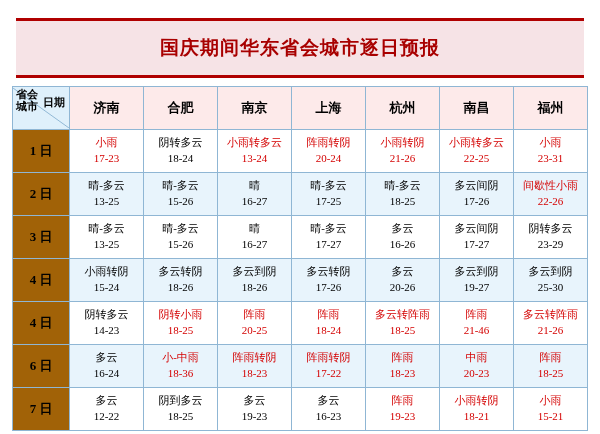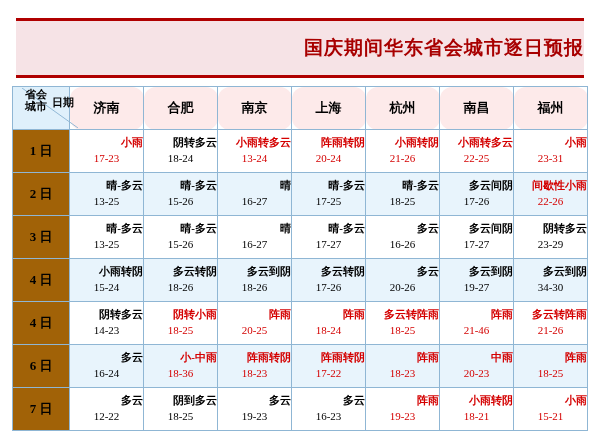--- a/index.html
+++ b/index.html
@@ -24,21 +24,21 @@
   
   .title-banner {
     position: relative;
     margin: 4px 4px 8px 4px;
     height: 54px;
     background: #f6e3e6;
     border-top: 3px solid #b00000;
     border-bottom: 3px solid #b00000;
     display: flex;
     align-items: center;
-    justify-content: flex-end;
+    justify-content: center;
   }
   .title-banner .title-text {
     color: #a80000;
     font-size: 19px;
     font-weight: bold;
     letter-spacing: 1px;
     font-family: "Liberation Serif", serif;
   }
   
   table.forecast {
@@ -59,21 +59,20 @@
     width: 56px;
     background: #dff0fb;
     position: relative;
     padding: 0;
   }
   .corner-inner {
     position: relative;
     width: 100%;
     height: 100%;
     min-height: 40px;
-    margin-left: 9px;
   }
   .corner-inner .diag {
     position: absolute;
     left: 0; top: 0;
     width: 100%; height: 100%;
   }
   .corner-inner .lbl-city {
     position: absolute;
     top: 1px;
     left: 3px;
@@ -93,40 +92,39 @@
     font-weight: bold;
     font-family: "Liberation Serif", serif;
   }
   th.city {
     background: #fdeaea;
     font-size: 13px;
     font-weight: bold;
     color: #000;
     height: 42px;
     font-family: "Liberation Serif", serif;
-    border-radius: 12px;
   }
   
   td.day {
     background: #a16207;
     font-size: 13px;
     font-weight: bold;
     color: #000;
     width: 56px;
     font-family: "Liberation Serif", serif;
   }
   td.cell {
     height: 42px;
     background: #ffffff;
     font-size: 11px;
     line-height: 1.45;
     font-family: "Liberation Serif", serif;
   }
   tr.alt td.cell { background: #e8f4fc; }
-  .cond { display: block; font-weight: bold; text-align: right; }
+  .cond { display: block; font-weight: normal; }
   .temp { display: block; }
   .red { color: #d40000; }
   .blk { color: #000000; }
 </style>
 </head>
 <body>
 
 <div class="page">
 
   <div class="title-banner">
@@ -273,21 +271,21 @@
         <td class="cell">
             <span class="cond blk">多云</span>
             <span class="temp blk">20-26</span>
           </td>
         <td class="cell">
             <span class="cond blk">多云到阴</span>
             <span class="temp blk">19-27</span>
           </td>
         <td class="cell">
             <span class="cond blk">多云到阴</span>
-            <span class="temp blk">34-30</span>
+            <span class="temp blk">25-30</span>
           </td>
       </tr>
 
       <tr>
         <td class="day">4 日</td>
         <td class="cell">
             <span class="cond blk">阴转多云</span>
             <span class="temp blk">14-23</span>
           </td>
         <td class="cell">

